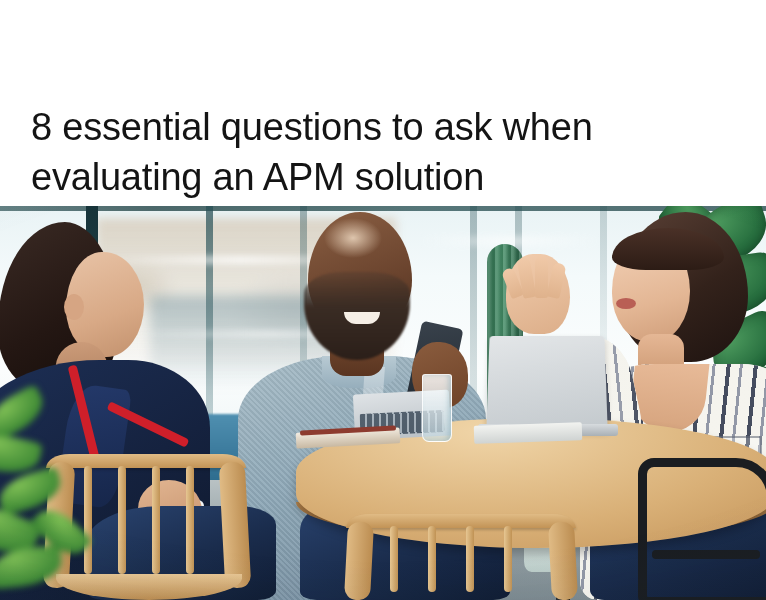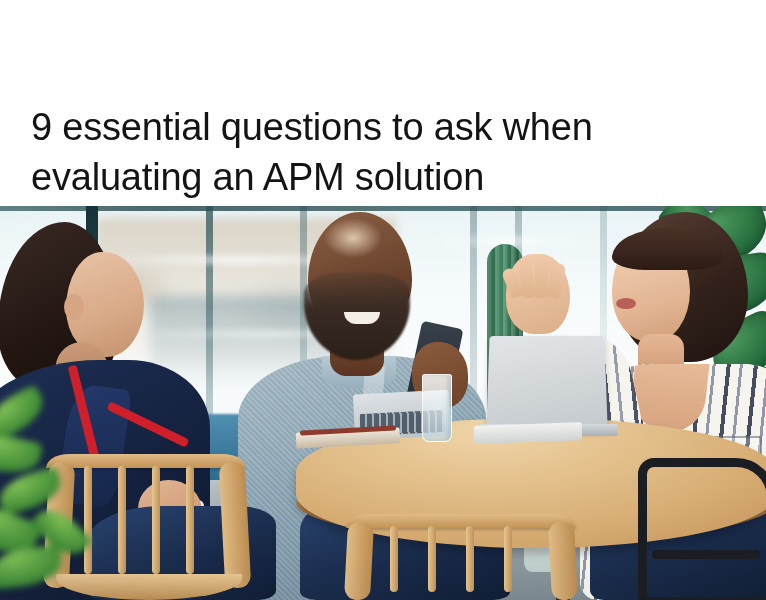--- a/index.html
+++ b/index.html
@@ -543,21 +543,21 @@
     background: radial-gradient(120% 90% at 50% 40%, rgba(255,255,255,0) 55%, rgba(40,70,90,.10) 100%);
     pointer-events:none;
   }
 </style>
 </head>
 <body>
 
 <div class="card">
 
   <div class="headline-block">
-    <h1 class="headline">9 essential questions to ask when
+    <h1 class="headline">8 essential questions to ask when
 evaluating an APM solution</h1>
   </div>
 
   <div class="photo">
 
     <div class="bg-window"></div>
     <div class="win-top-rail"></div>
     <div class="city"></div>
     <div class="city2"></div>
 

